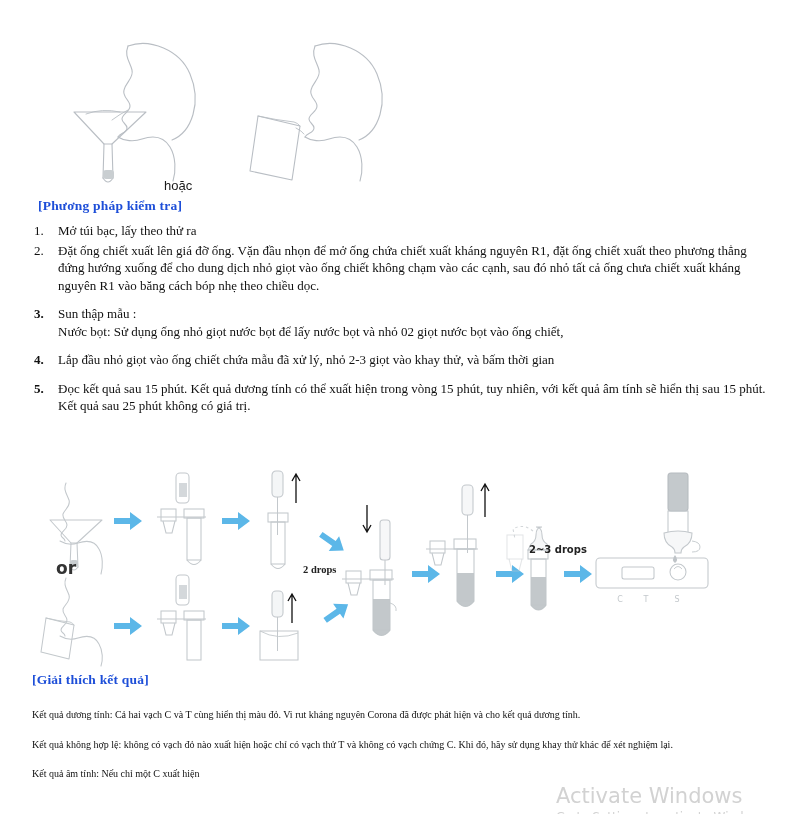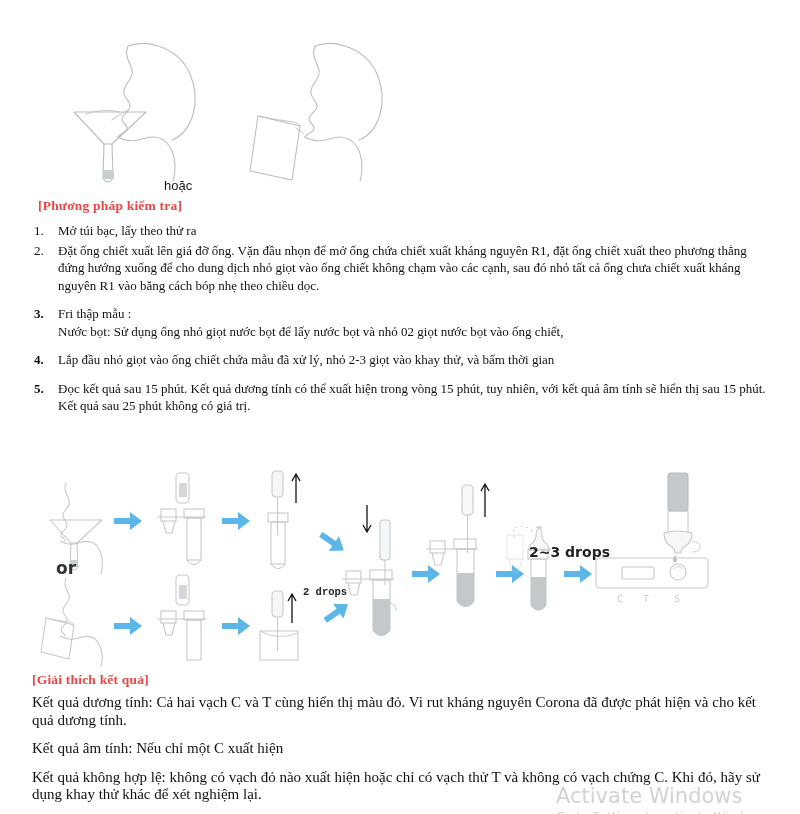--- a/index.html
+++ b/index.html
@@ -19,21 +19,21 @@
     position:absolute;left:164px;top:178px;
     font-family:Liberation Sans, sans-serif;
     font-size:13px;color:#1a1a1a;
   }
 
   
   .sec-head{
     position:absolute;
     font-family:"Liberation Serif", serif;
     font-weight:bold;font-size:13.5px;
-    color:#ef4444;letter-spacing:.2px;
+    color:#1d4ed8;letter-spacing:.2px;
   }
   #head-method{left:38px;top:198px;}
   #head-interpret{left:32px;top:672px;}
 
   .steps{position:absolute;left:34px;top:222px;width:740px;}
   .step{
     display:flex;align-items:flex-start;
     font-size:13px;line-height:17.5px;
     margin-bottom:2px;
   }
@@ -42,21 +42,21 @@
     font-weight:bold;
   }
   .step.thin .num{font-weight:normal;}
   .step .body{flex:1;}
   .step .body p{margin:0 0 0 0;}
   .step .sub{margin-top:9px;}
   .step-gap{height:9px;}
 
   .results{position:absolute;left:32px;top:694px;width:740px;}
   .result-para{
-    font-size:15px;line-height:17.5px;margin-bottom:11px;
+    font-size:10px;line-height:17.5px;margin-bottom:11px;margin-top:12px;
   }
 
   
   .watermark{
     position:absolute;left:556px;top:784px;
     font-family:"DejaVu Sans", sans-serif;
     color:#d2d2d2;
     text-align:left;
     pointer-events:none;
   }
@@ -64,28 +64,28 @@
   .wm2{font-size:12px;line-height:16px;font-weight:400;}
 
   
   .flow-illus{position:absolute;left:30px;top:465px;width:740px;height:195px;}
   .or-lbl{
     position:absolute;left:56px;top:558px;
     font-family:"DejaVu Sans", sans-serif;
     font-size:17px;font-weight:bold;color:#333;
   }
   .drops2{
-    position:absolute;left:303px;top:586px;
-    font-family:Liberation Mono, monospace;
+    position:absolute;left:303px;top:564px;
+    font-family:Liberation Serif, serif;
     font-size:10.5px;font-weight:bold;color:#222;
   }
   .drops23{
     position:absolute;left:529px;top:544px;
     font-family:"DejaVu Sans", sans-serif;
-    font-size:14px;font-weight:bold;color:#222;text-align:center;
+    font-size:10px;font-weight:bold;color:#222;text-align:center;
   }
   svg{display:block;overflow:visible;}
 </style>
 </head>
 <body>
 
 <div class="page">
 
   <div class="top-illus">
     <svg width="800" height="155" viewBox="0 0 800 155">
@@ -132,21 +132,21 @@
       <div class="body">
           <p>Đặt ống chiết xuất lên giá đỡ ống. Vặn đầu nhọn để mở ống chứa chiết xuất kháng nguyên R1, đặt ống chiết xuất theo phương thẳng đứng  hướng xuống để cho dung dịch nhỏ giọt vào ống chiết không chạm vào các cạnh, sau đó nhỏ tất cả ống chưa chiết xuất kháng nguyên R1 vào băng cách bóp nhẹ theo chiều dọc.</p>
         </div>
     </div>
 
     <div class="step-gap"></div>
 
     <div class="step">
       <div class="num">3.</div>
       <div class="body">
-        <p>Fri thập mẫu :</p>
+        <p>Sun thập mẫu :</p>
         <p class="sub">Nước bọt: Sử dụng ống nhỏ giọt nước bọt để lấy nước bọt và nhỏ 02 giọt nước bọt vào ống chiết,</p>
       </div>
     </div>
 
     <div class="step-gap"></div>
 
     <div class="step">
       <div class="num">4.</div>
       <div class="body">
           <p>Lắp đầu nhỏ giọt vào ống chiết chứa mẫu đã xử lý, nhỏ 2-3 giọt vào  khay thử, và bấm thời gian</p>
@@ -317,22 +317,22 @@
   </div>
 
   <div class="or-lbl">or</div>
   <div class="drops2">2 drops</div>
   <div class="drops23">2~3 drops</div>
 
   <div class="sec-head" id="head-interpret">[Giải thích kết quả]</div>
 
   <div class="results">
     <div class="result-para">Kết quả dương tính: Cả hai vạch C và T cùng hiển thị màu đỏ. Vi rut kháng nguyên Corona đã được phát hiện và cho kết quả dương tính.</div>
+    <div class="result-para">Kết quả không hợp lệ: không có vạch đỏ nào xuất hiện hoặc chỉ có vạch thử T và không có vạch chứng C. Khi đó, hãy sử dụng khay thử khác để xét nghiệm lại.</div>
     <div class="result-para">Kết quả âm tính: Nếu chỉ một C xuất hiện</div>
-    <div class="result-para">Kết quả không hợp lệ: không có vạch đỏ nào xuất hiện hoặc chỉ có vạch thử T và không có vạch chứng C. Khi đó, hãy sử dụng khay thử khác để xét nghiệm lại.</div>
   </div>
 
   <div class="watermark">
     <div class="wm1">Activate Windows</div>
     <div class="wm2">Go to Settings to activate Windows.</div>
   </div>
 
 </div>
 
 </body></html>

